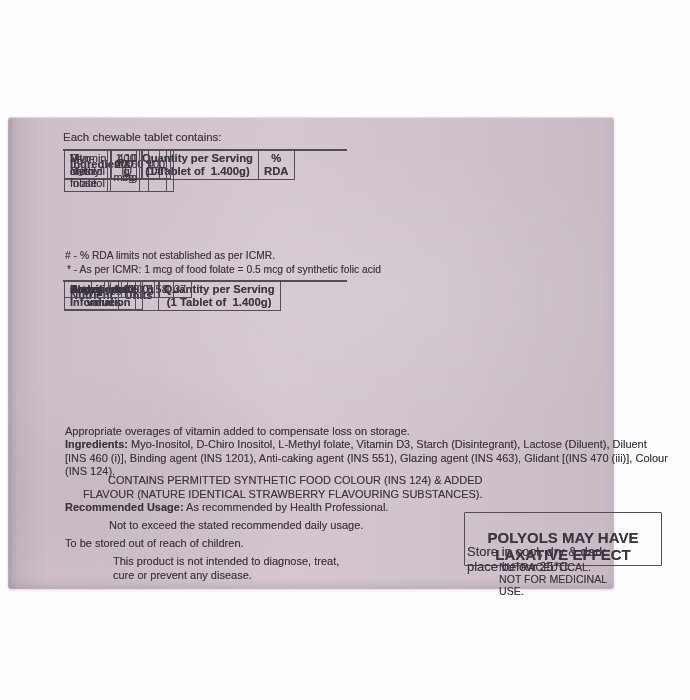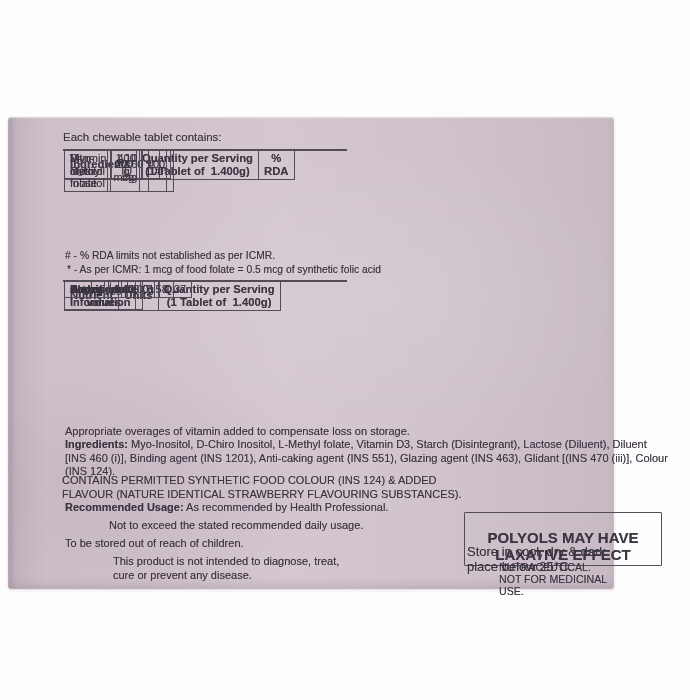--- a/index.html
+++ b/index.html
@@ -38,21 +38,21 @@
   .nutr .n3{width:108px;text-align:center;}
   .t-title,.t-sub{text-align:center;font-weight:bold;font-size:11.3px;}
   .qty-pre{white-space:pre;position:static;}
   .b{font-weight:bold;position:static;}
   .fn{font-size:10.3px;}
   .fn1{left:57px;top:133px;}
   .fn2{left:59px;top:147px;}
   .note,.para{font-size:11px;line-height:13.5px;}
   .overage{left:57px;top:308px;}
   .ingr{left:57px;top:321px;width:606px;}
-  .caps{left:54px;top:357px;}
+  .caps{left:75px;top:357px;text-align:right;}
   .recusage{left:57px;top:384px;}
   .daily{left:57px;top:402px;margin-left:44px;}
   .children{left:57px;top:420px;}
   .disclaimer{left:57px;top:438px;margin-left:48px;}
   .bb-box{
     left:462px;top:360px;width:184px;
     border:1.4px solid #524b58;border-radius:1px;
     text-align:center;font-size:10.4px;line-height:12.5px;font-weight:600;
     padding:2px 0 3px 0;
   }

